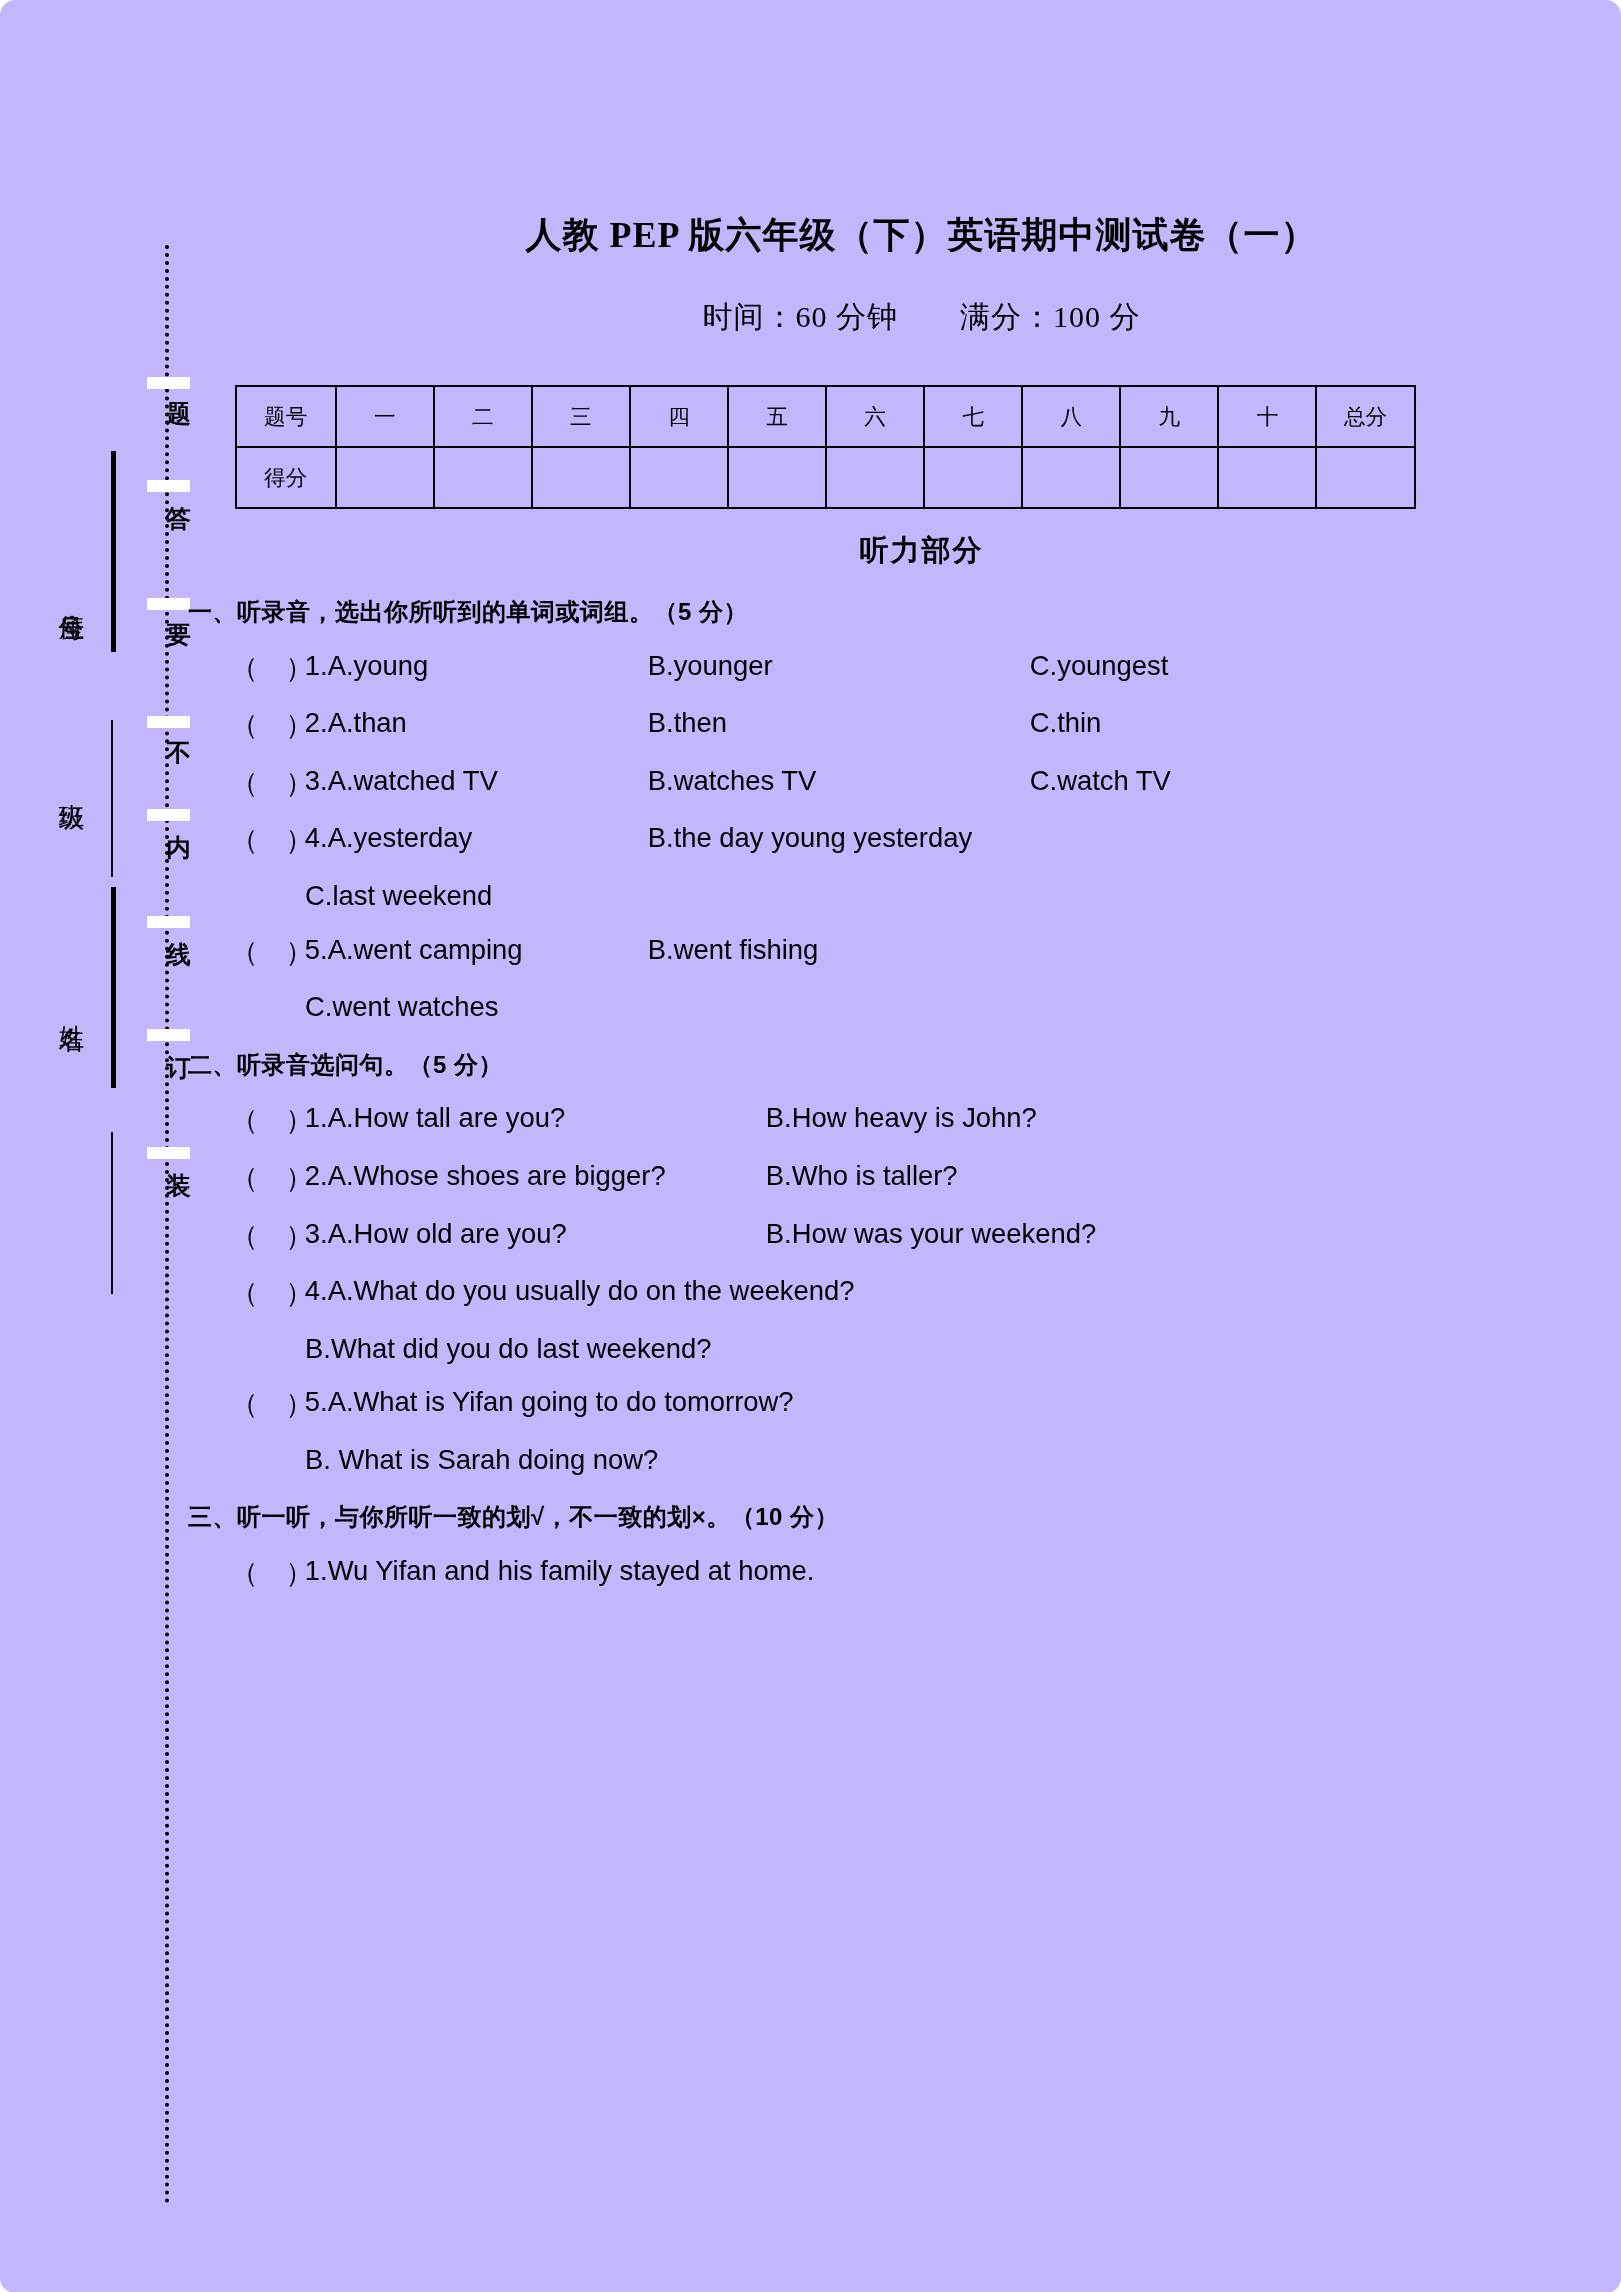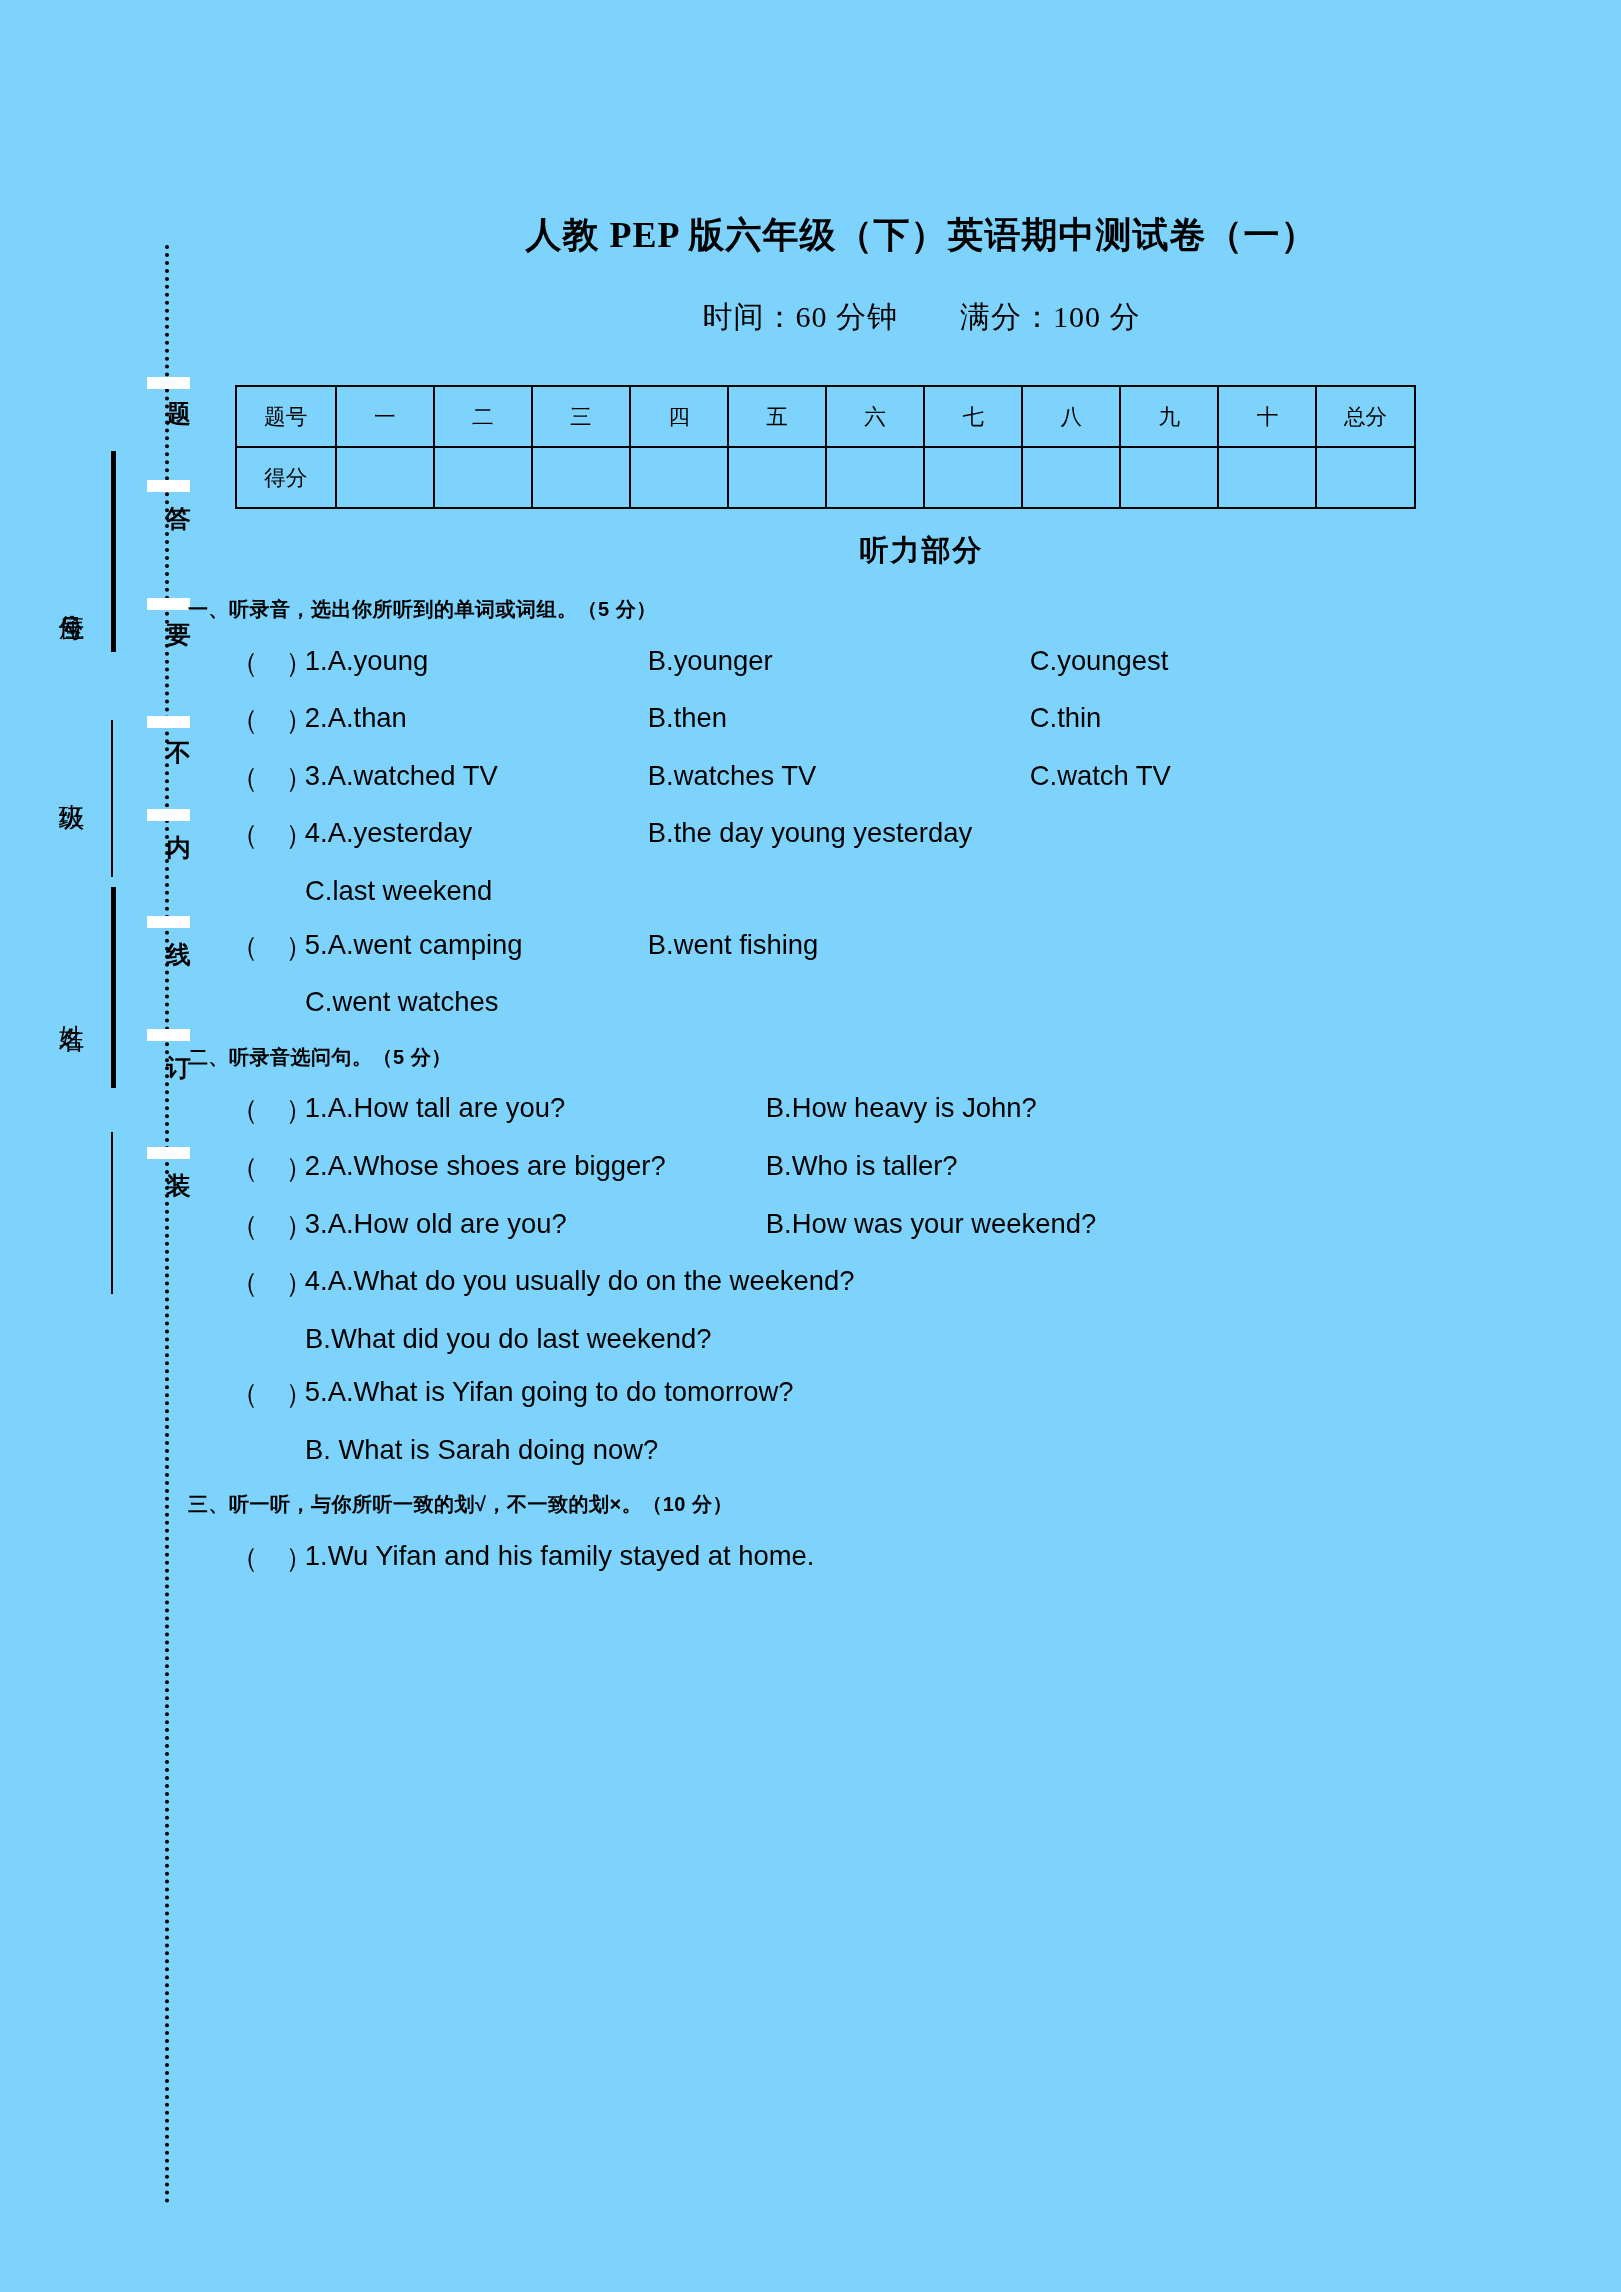--- a/index.html
+++ b/index.html
@@ -3,21 +3,21 @@
 <meta charset="utf-8">
 <style>
   * { margin:0; padding:0; box-sizing:border-box; }
   html, body {
     width:1621px; height:2293px;
     background:#ffffff;
     font-family:"Liberation Serif", serif;
     color:#000;
     overflow:hidden;
   }
-  .page { position:relative; width:1621px; height:2293px; background:#7dd3fc; }
+  .page { position:relative; width:1621px; height:2293px; background:#c4b5fd;border-radius:15px; }
 
   
   .margin-col { position:absolute; left:0; top:0; width:221px; height:2293px; }
 
   .dotted-line {
     position:absolute; left:165px; top:245px;
     width:0; height:1960px;
     border-left:4.9px dotted #000;
   }
   .vert-char {
@@ -88,21 +88,21 @@
     font-family:"Liberation Sans", sans-serif;
     font-weight:bold;
     font-size:29px;
     margin-top:21.6px;
     letter-spacing:2px;
   }
 
   .sec-head {
     font-family:"Liberation Sans", sans-serif;
     font-weight:bold;
-    font-size:20px;
+    font-size:24px;
     margin-top:25.5px;
     margin-left:-33px;
     letter-spacing:0.5px;
   }
 
   .q-row {
     font-family:"Liberation Sans", sans-serif;
     font-size:27.4px;
     margin-top:21.6px;
     margin-left:9.8px;

